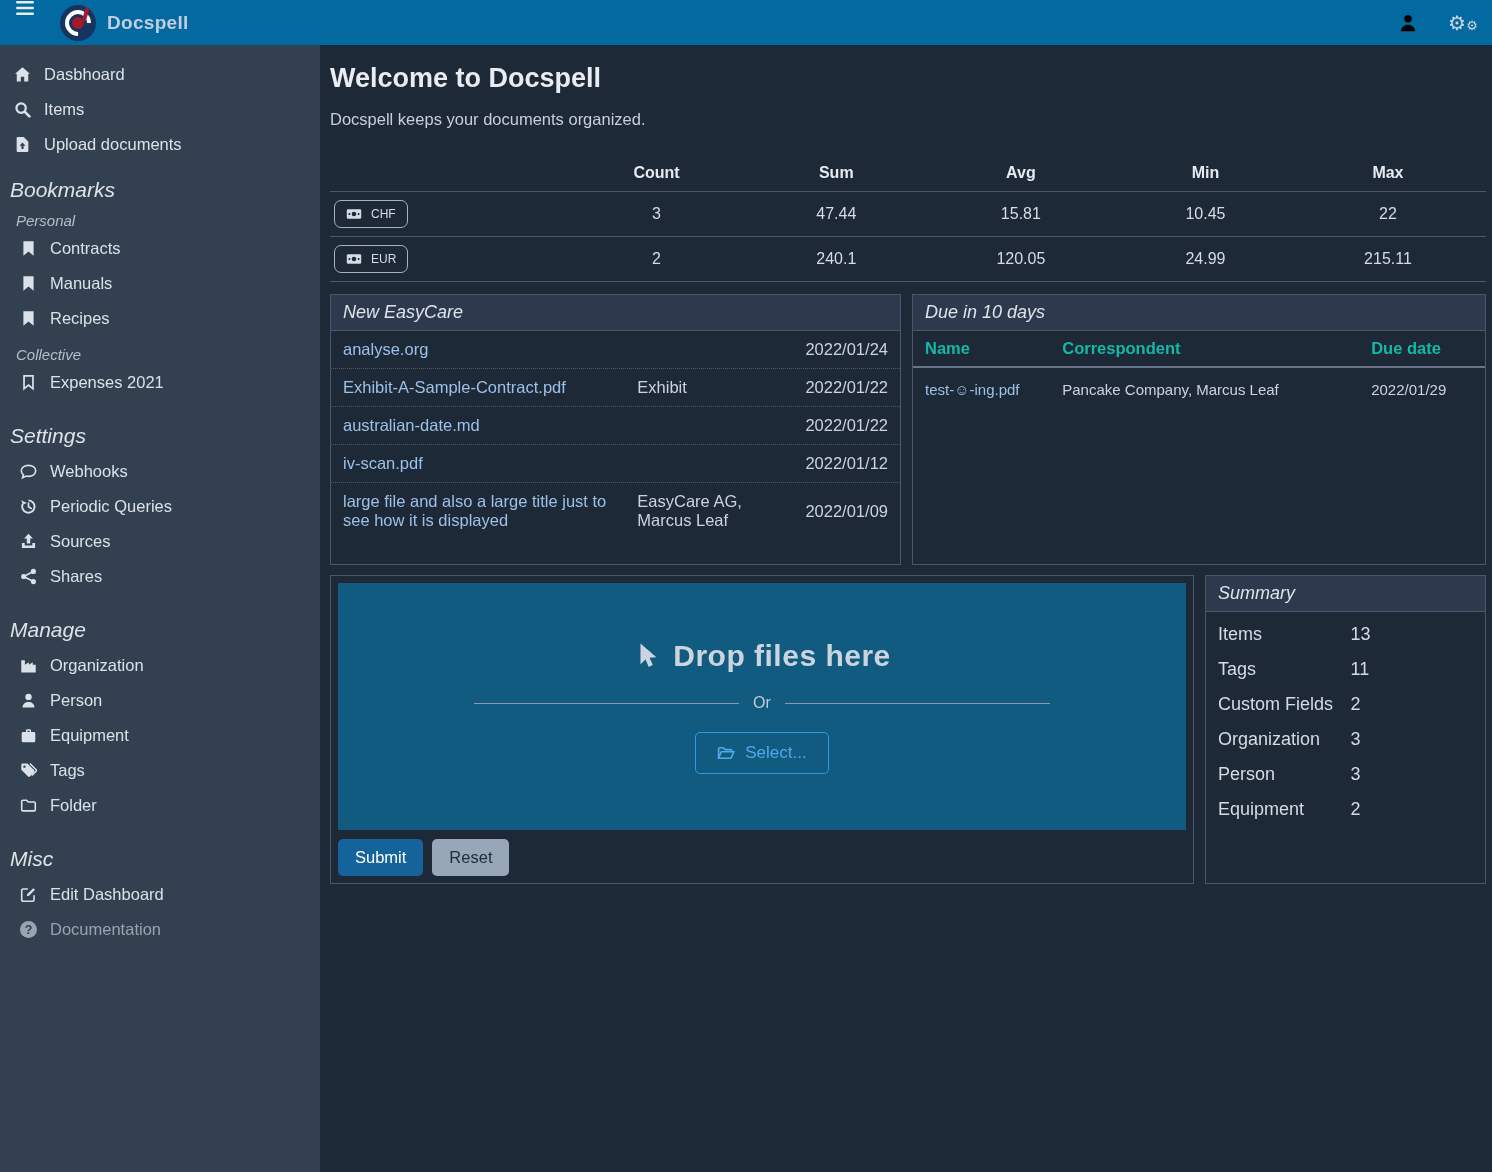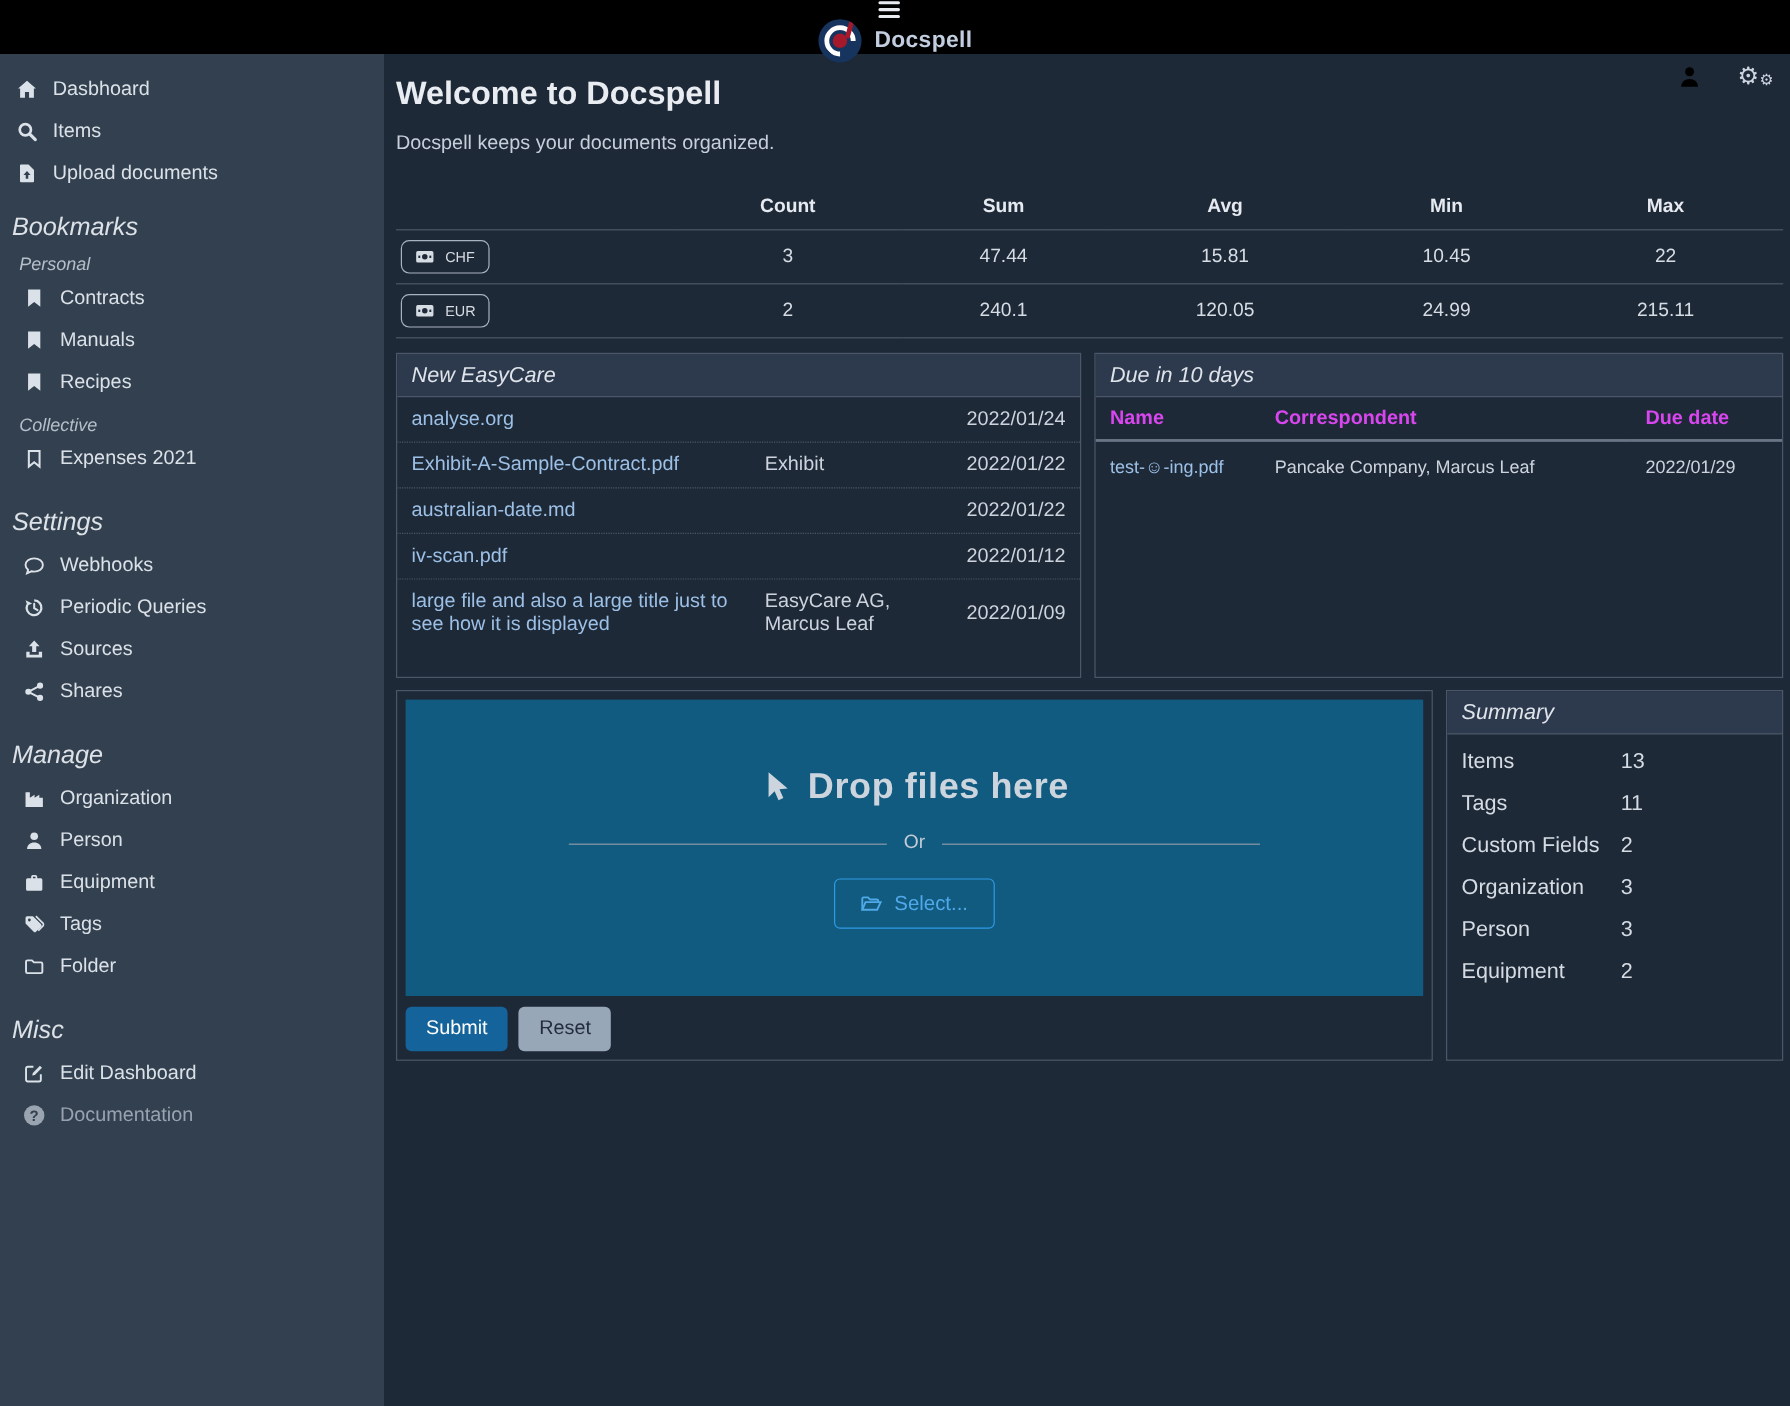--- a/index.html
+++ b/index.html
@@ -5,21 +5,21 @@
   * { box-sizing: border-box; }
   html,body { margin:0; padding:0; }
   body {
     width:1492px; height:1172px; overflow:hidden;
     background:#1e2938;
     font-family:"Liberation Sans", sans-serif;
     color:#d5dbe3;
   }
   
   .topbar {
-    height:45px; background:#000000; display:flex; align-items:center;flex-direction:column;
+    height:45px; background:#0369a1; display:flex; 
   }
   .hamburger { width:20px; height:16px; margin:0 25px 0 15px; color:#e8ecf1; cursor:pointer; }
   .hamburger svg { width:100%; height:100%; }
   .brand { display:flex; align-items:center; gap:11px; cursor:pointer; }
   .logo { position:relative; width:36px; height:36px; border-radius:50%; background:#17345e; overflow:hidden; flex:0 0 36px; }
   .logo-c { position:absolute; left:5px; top:5px; width:26px; height:26px; border-radius:50%;
             border:4.5px solid #fff; border-right-color:transparent; transform:rotate(45deg); }
   .logo-dot { position:absolute; left:12px; top:12px; width:12px; height:12px; border-radius:50%; background:#a5192b; }
   .logo-slash { position:absolute; right:8px; top:1px; width:4px; height:15px; background:#a5192b; transform:rotate(16deg); border-radius:1px; }
   .app-name { font-size:19px; font-weight:bold; color:#c2cddf; letter-spacing:.3px; }
@@ -67,21 +67,21 @@
   .nd-panel { flex:0 0 571px; height:271px; }
   .due-panel { flex:1; height:271px; }
 
   .nd-row { display:flex; align-items:center; padding:9px 12px; font-size:16.5px; }
   .nd-row + .nd-row { border-top:1px dotted #4b5768; }
   .nd-name { flex:0 0 54%; color:#9cc0e6; cursor:pointer; padding-right:8px; }
   .nd-corr { flex:0 0 26%; color:#ccd3dd; padding-right:6px; }
   .nd-date { flex:1; text-align:right; color:#ccd3dd; }
 
   table.due { width:100%; border-collapse:collapse; }
-  table.due th { text-align:left; font-weight:bold; color:#d946ef; font-size:16.5px; padding:8px 12px;
+  table.due th { text-align:left; font-weight:bold; color:#14b8a6; font-size:16.5px; padding:8px 12px;
                  border-bottom:2px solid #6a7486; }
   table.due td { font-size:15px; color:#ccd3dd; padding:13px 12px; vertical-align:top; }
   table.due .col-name { width:24%; }
   table.due .col-corr { width:54%; }
   table.due .col-date { width:22%; }
   table.due td.link { color:#9cc0e6; cursor:pointer; }
 
   .upload-panel { flex:0 0 864px; height:309px; border:1px solid #4b5768; padding:7px; display:flex; flex-direction:column; }
   .dropzone { flex:1; background:#115a80; display:flex; flex-direction:column; align-items:center; justify-content:center; cursor:pointer; }
   .drop-title { display:flex; align-items:center; gap:14px; font-size:30px; font-weight:bold; color:#ccd4dd; letter-spacing:.5px; }

